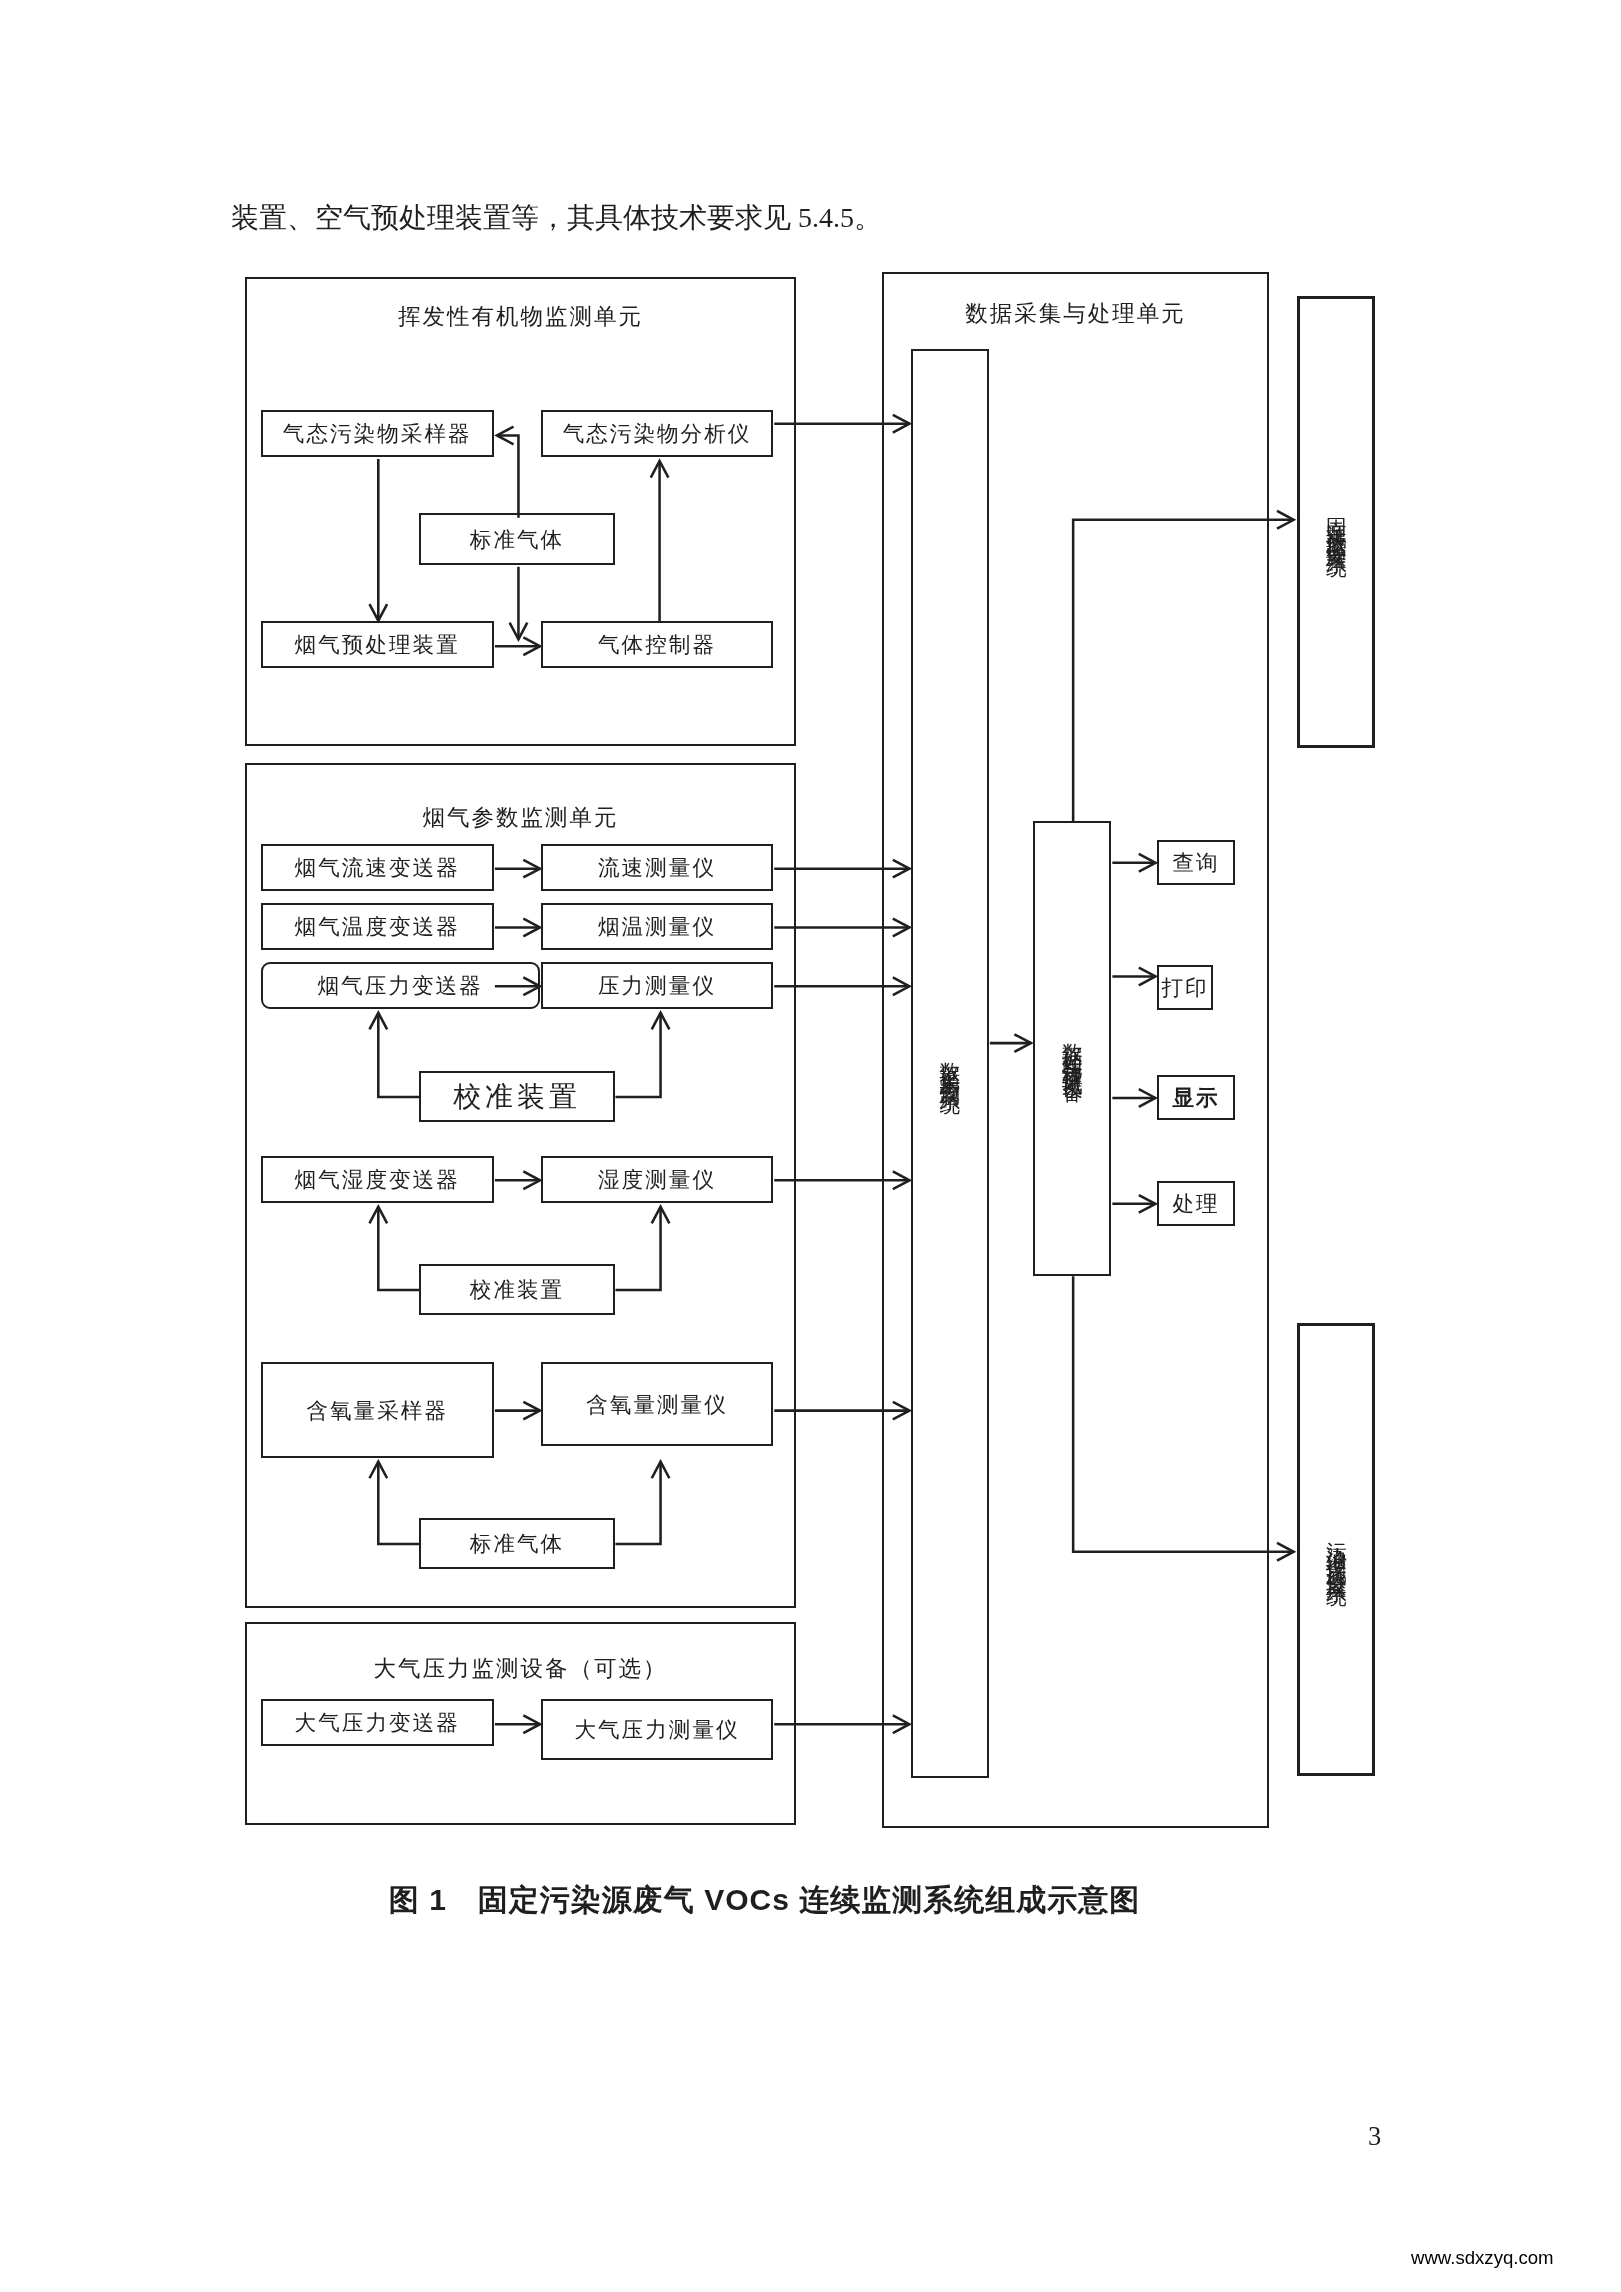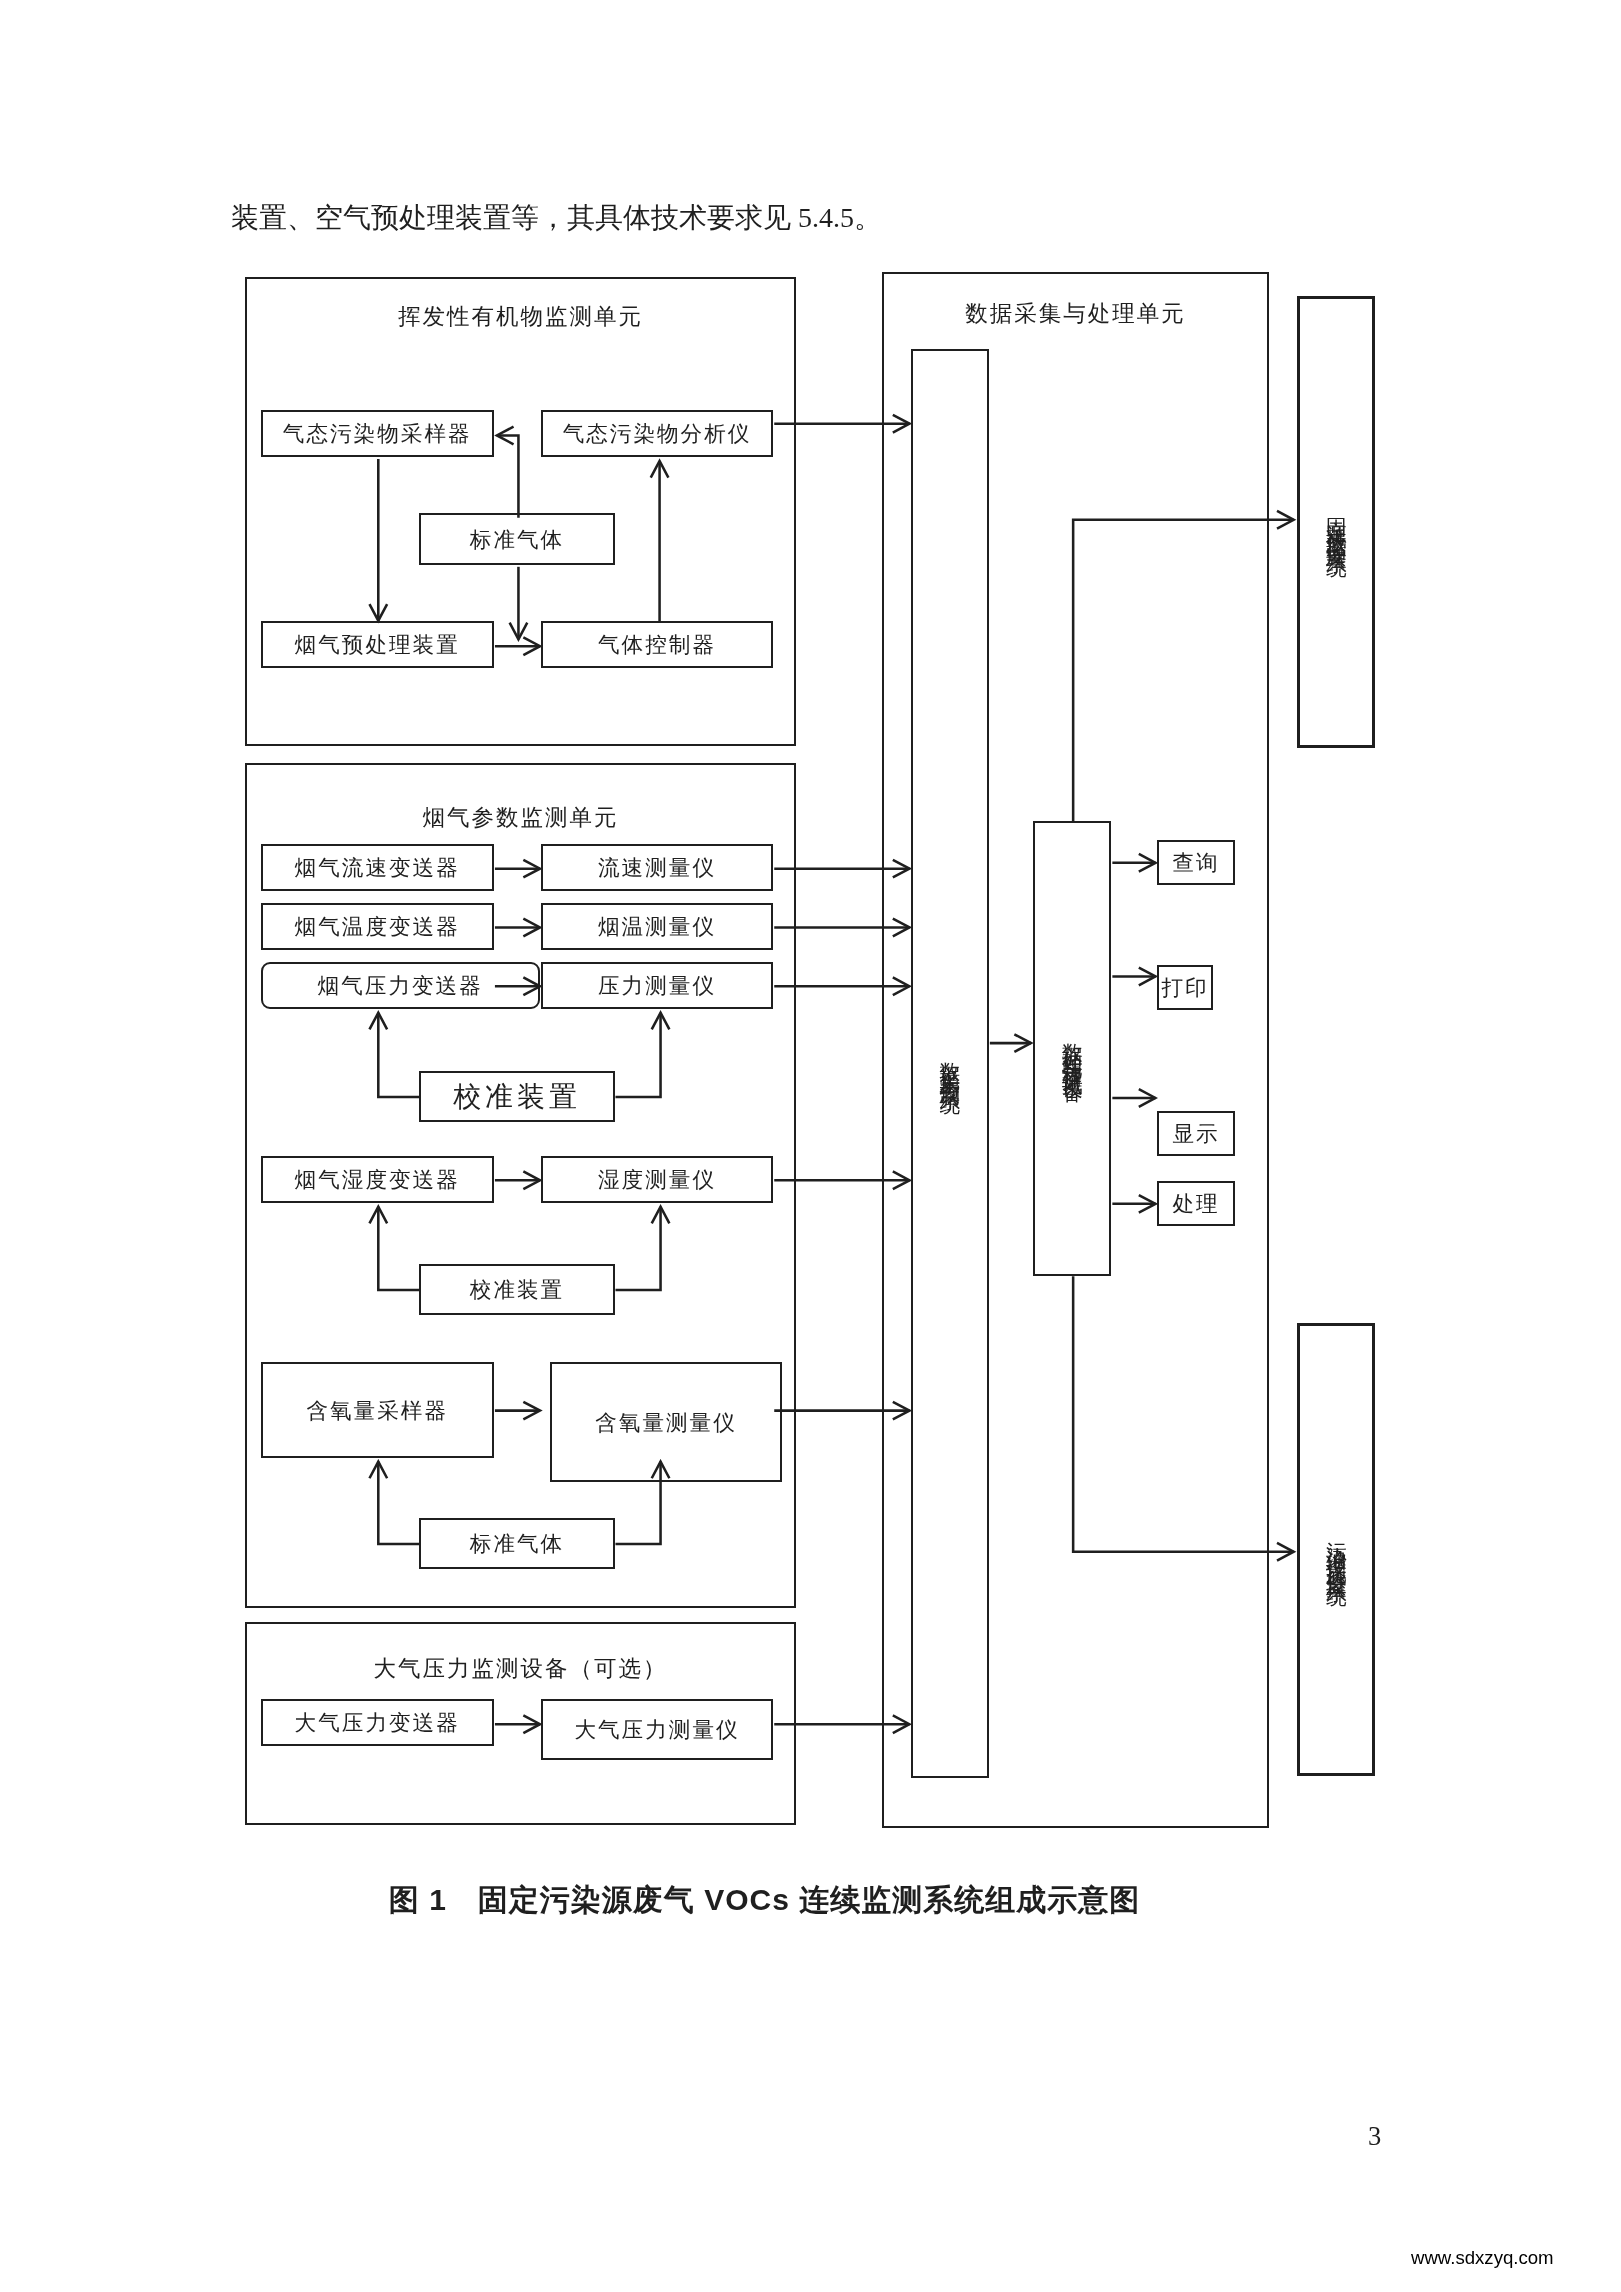--- a/index.html
+++ b/index.html
@@ -105,21 +105,21 @@
     </div>
     <div class="node" style="left:294px;top:391px;width:232px;height:47px;">
       <span>湿度测量仪</span>
     </div>
     <div class="node" style="left:172px;top:499px;width:196px;height:51px;">
       <span>校准装置</span>
     </div>
     <div class="node" style="left:13.7px;top:597px;width:233px;height:96px;">
       <span>含氧量采样器</span>
     </div>
-    <div class="node" style="left:294px;top:597px;width:232px;height:120px;margin-left:9px;">
+    <div class="node" style="left:294px;top:597px;width:232px;height:84px;">
       <span>含氧量测量仪</span>
     </div>
     <div class="node" style="left:172px;top:753px;width:196px;height:51px;">
       <span>标准气体</span>
     </div>
   </div>
 
   <div class="unit" style="left:245px;top:1622px;width:551px;height:203px;">
     <span class="unit-title" style="top:29px;">大气压力监测设备（可选）</span>
     <div class="node" style="left:13.7px;top:75px;width:233px;height:47px;">
@@ -137,21 +137,21 @@
     </div>
     <div class="node" style="left:149px;top:547px;width:78px;height:455px;">
       <span class="vtext">数据处理与远程通讯设备</span>
     </div>
     <div class="node" style="left:273px;top:566px;width:78px;height:45px;">
       <span>查询</span>
     </div>
     <div class="node" style="left:273px;top:679px;width:56px;height:45px;margin-top:12px;">
       <span>打印</span>
     </div>
-    <div class="node" style="left:273px;top:837px;width:78px;height:45px;">
+    <div class="node" style="left:273px;top:801px;width:78px;height:45px;font-weight:bold;">
       <span>显示</span>
     </div>
     <div class="node" style="left:273px;top:907px;width:78px;height:45px;">
       <span>处理</span>
     </div>
   </div>
 
   <div class="node thick" style="left:1297px;top:296px;width:78px;height:452px;">
     <span class="vtext">固定源排放监控管理系统</span>
   </div>

